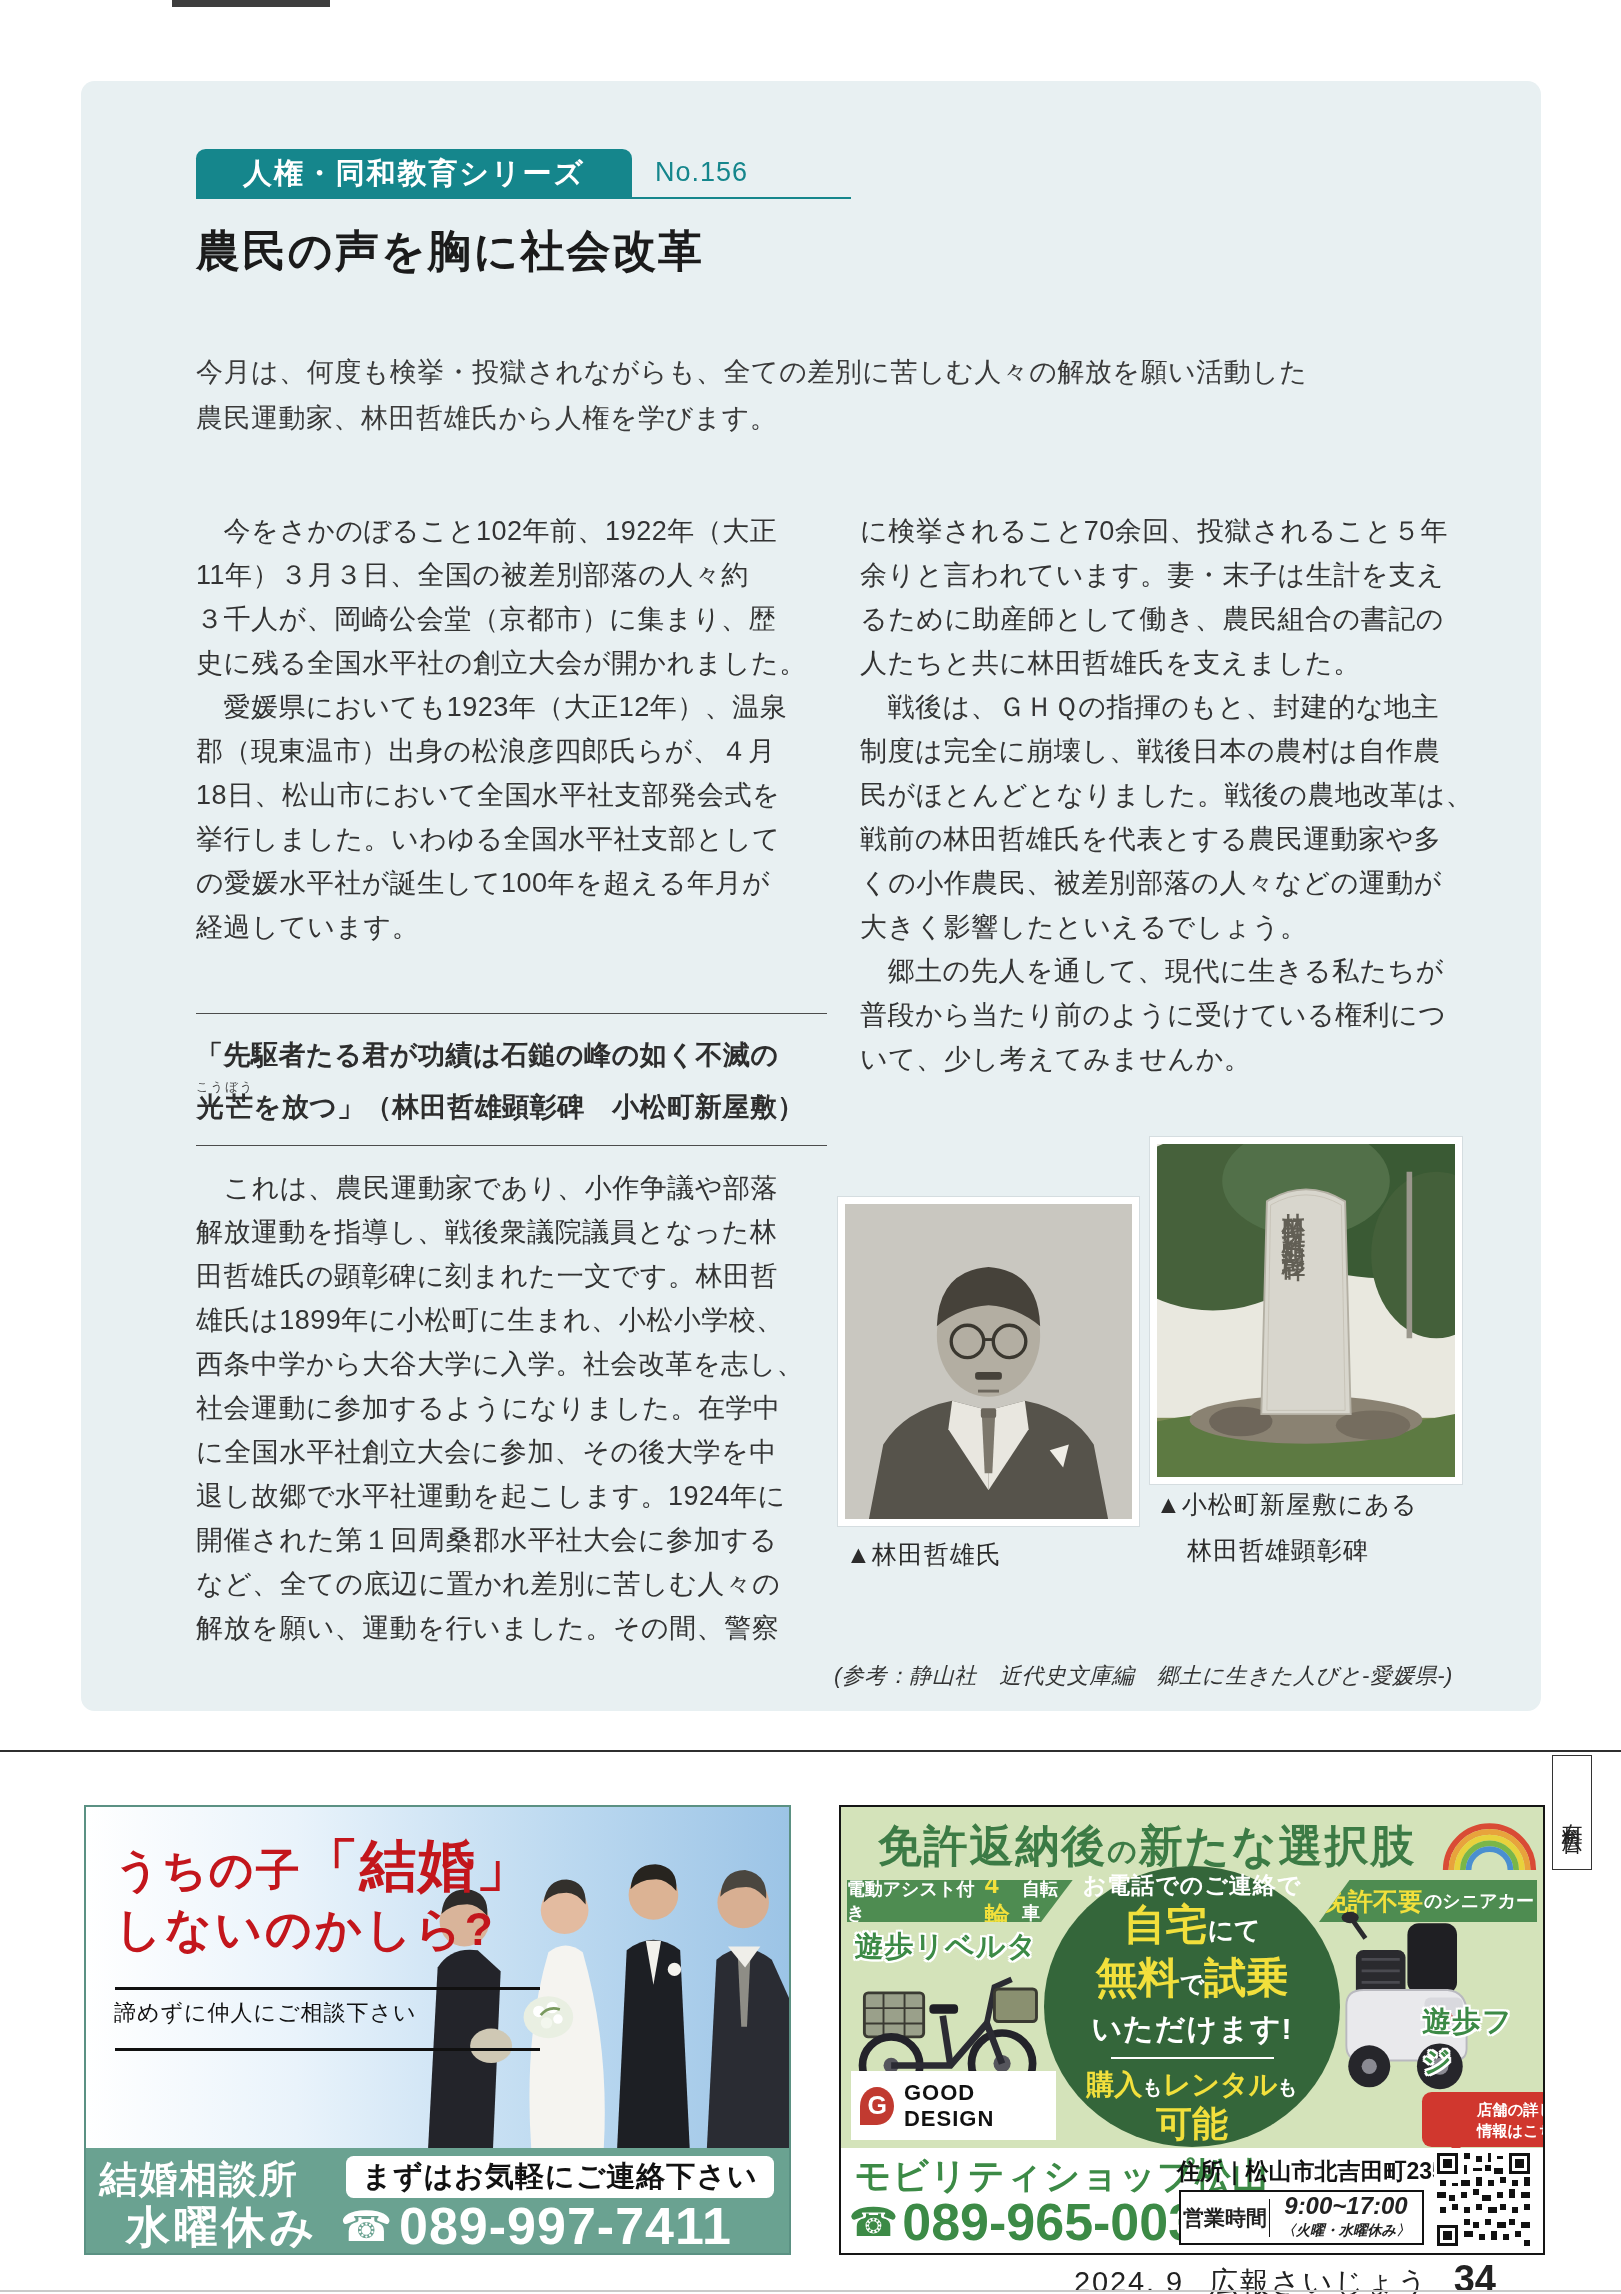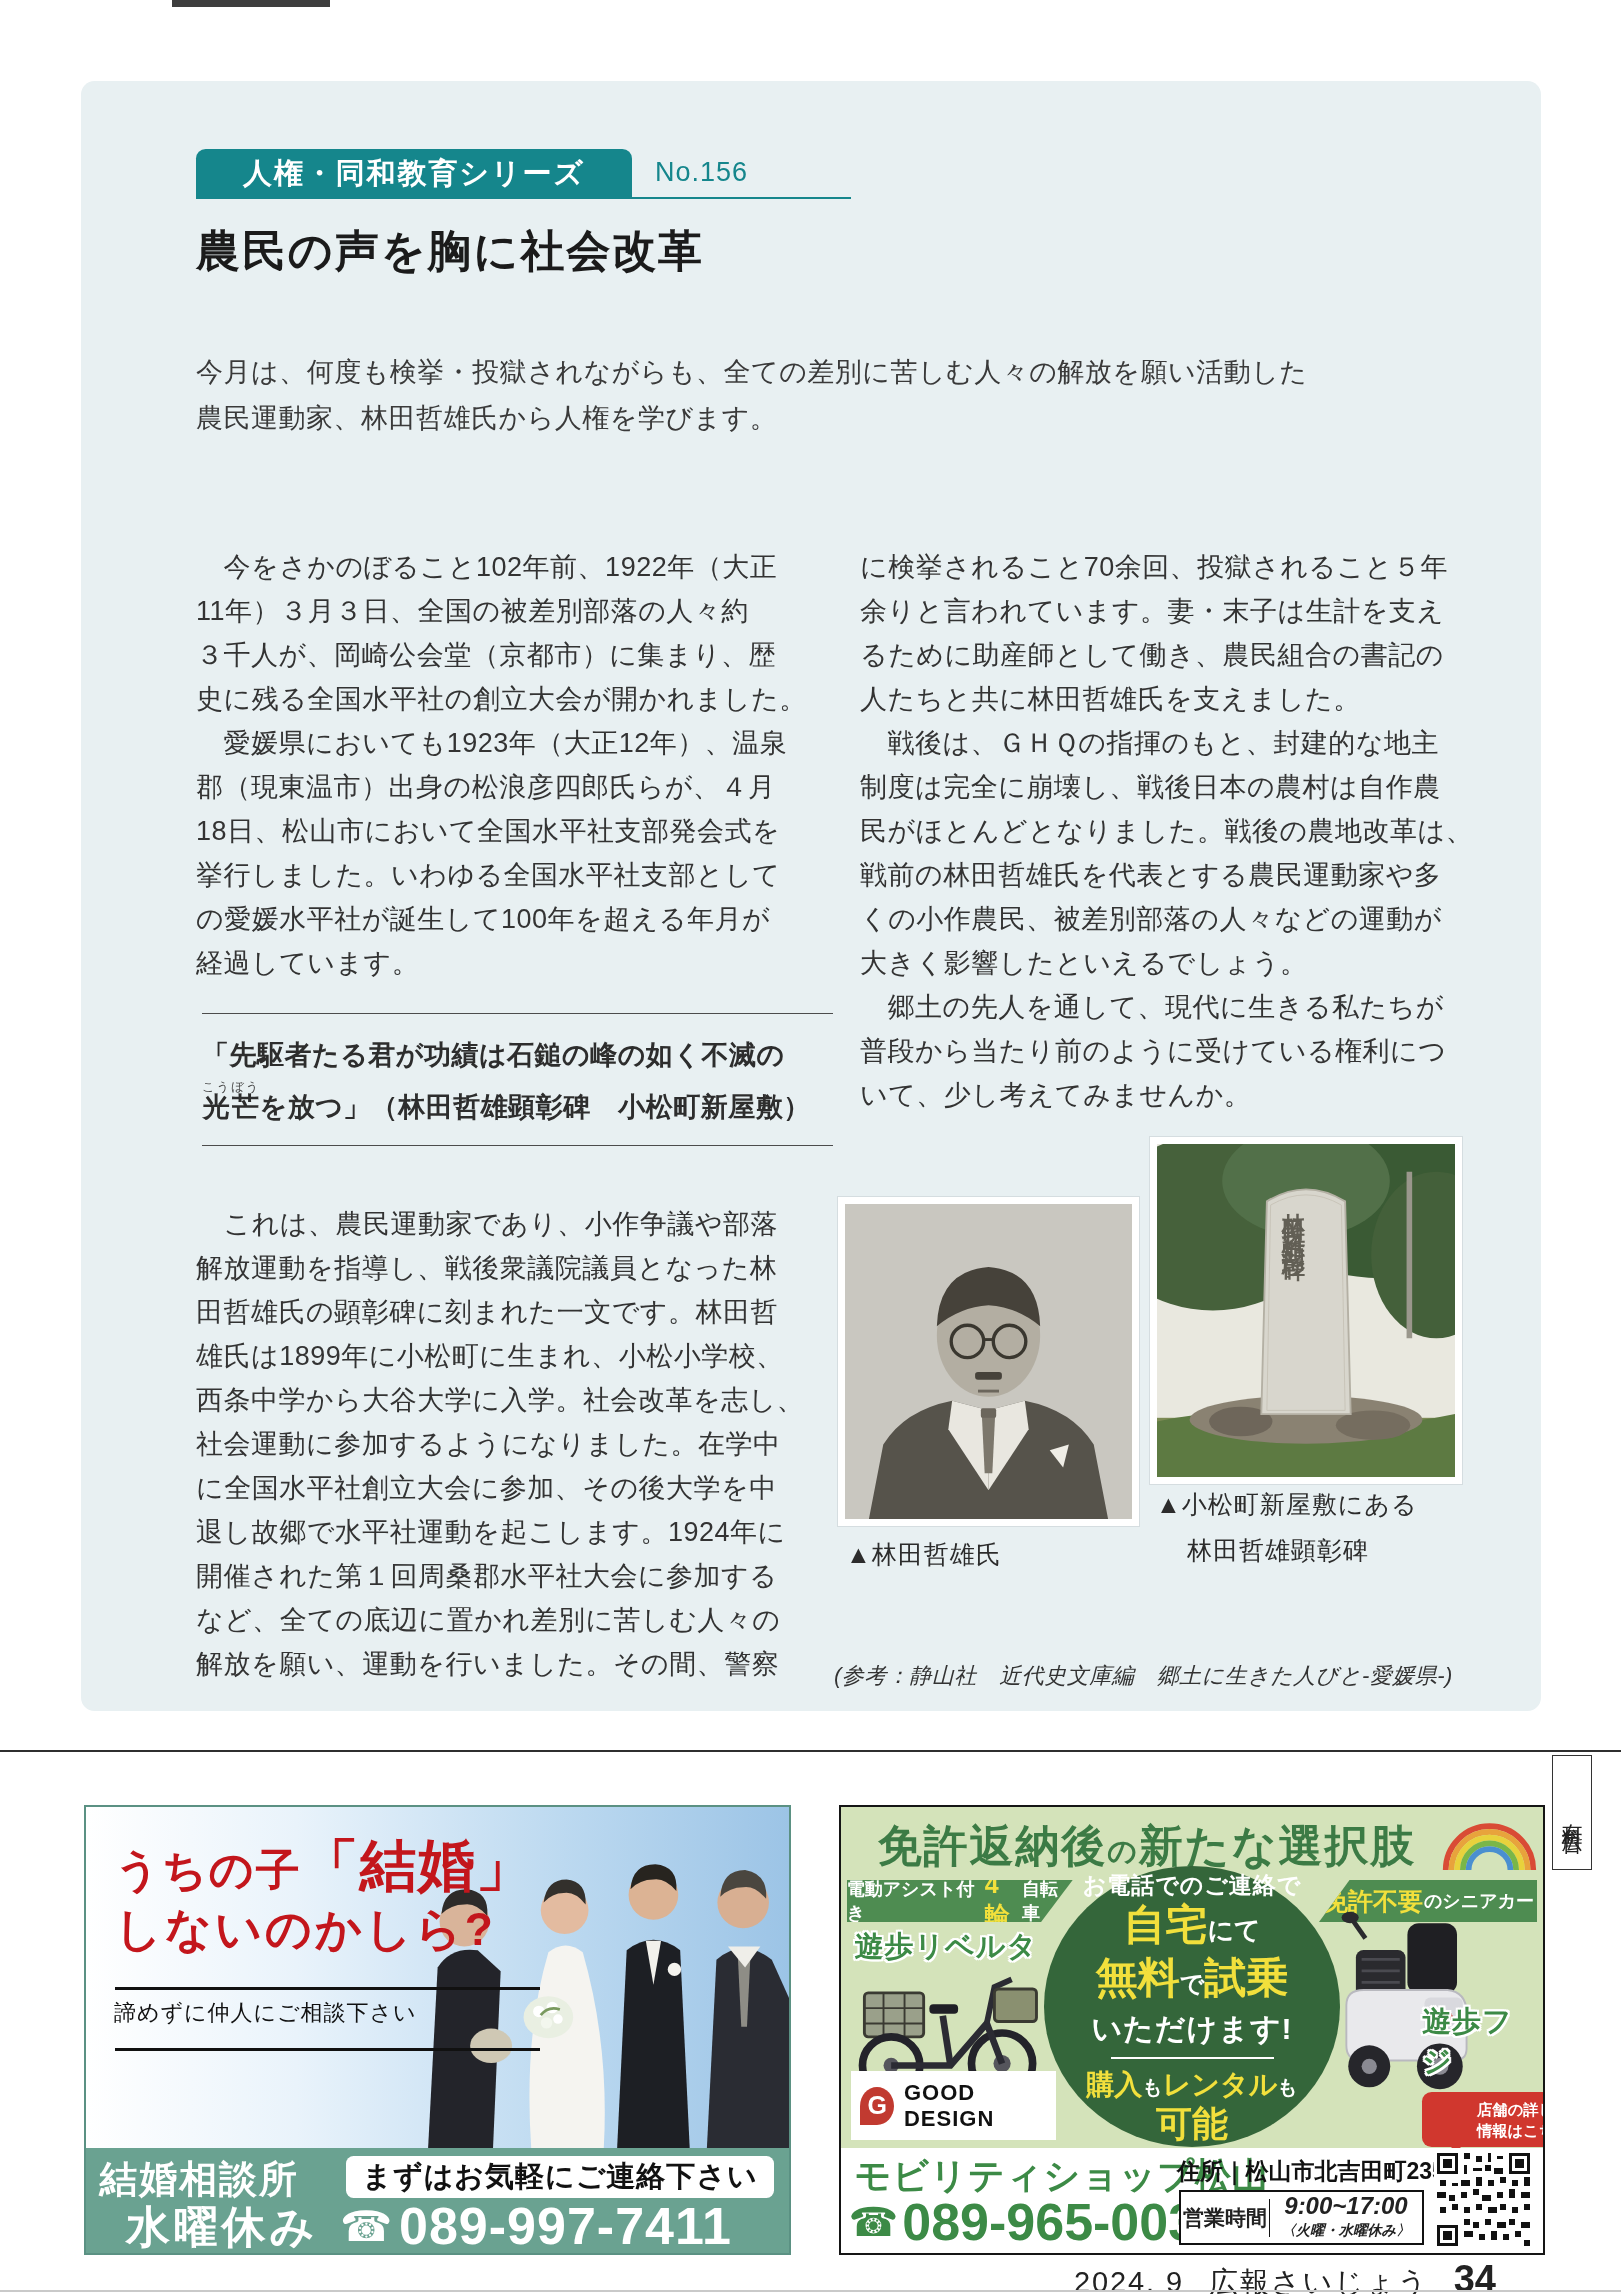--- a/index.html
+++ b/index.html
@@ -13,26 +13,26 @@
   
   .article-box{left:81px;top:81px;width:1460px;height:1630px;background:#e8f0f2;border-radius:13.4px;}
   .series-underline{left:115px;top:116px;width:655px;height:1.9px;background:#15868c;}
   .series-badge{left:115px;top:68px;width:436px;height:50px;background:#15868c;color:#fff;
       border-radius:9.6px 9.6px 0 0;display:flex;align-items:center;justify-content:center;
       font-size:29px;font-weight:bold;letter-spacing:1.9px;}
   .series-no{left:574px;top:76px;width:191px;font-size:27px;color:#15868c;letter-spacing:1px;}
   .article-title{left:115px;top:141px;font-size:44px;font-weight:bold;color:#1b1b1b;letter-spacing:1.9px;margin:0;}
   .lead{left:115px;top:268px;width:1243px;font-size:27px;line-height:46px;color:#3a3a3a;white-space:pre-line;letter-spacing:0.5px;}
 
-  .body-col{font-size:27px;line-height:44px;color:#333;white-space:pre-line;letter-spacing:0.5px;margin-top:36px;}
+  .body-col{font-size:27px;line-height:44px;color:#333;white-space:pre-line;letter-spacing:0.5px;}
   .col-left-p1{left:115px;top:428px;width:660px;}
   .col-left-p2{left:115px;top:1085px;width:660px;}
   .col-right{left:779px;top:428px;width:660px;}
 
-  .quote-box{left:121px;top:932px;width:631px;border-top:1.9px solid #4c4c4c;border-bottom:1.9px solid #4c4c4c;
+  .quote-box{left:115px;top:932px;width:631px;border-top:1.9px solid #4c4c4c;border-bottom:1.9px solid #4c4c4c;
       padding:15.3px 0 11.5px 0;font-size:27px;font-weight:600;color:#2d2d2d;line-height:52px;letter-spacing:0.5px;}
   .quote-box ruby rt{font-size:12.4px;font-weight:normal;color:#444;letter-spacing:1.9px;}
 
   
   .fig{background:#fff;border:7.6px solid #fff;box-shadow:0 0 0 1px #d5dde0;}
   .fig-portrait{left:757px;top:1116px;width:287px;height:315px;}
   .fig-monument{left:1069px;top:1056px;width:298px;height:333px;}
   .caption{font-size:25px;color:#2c2c2c;letter-spacing:1px;}
   .cap-portrait{left:765px;top:1457px;}
   .cap-monument1{left:1075px;top:1407px;}

